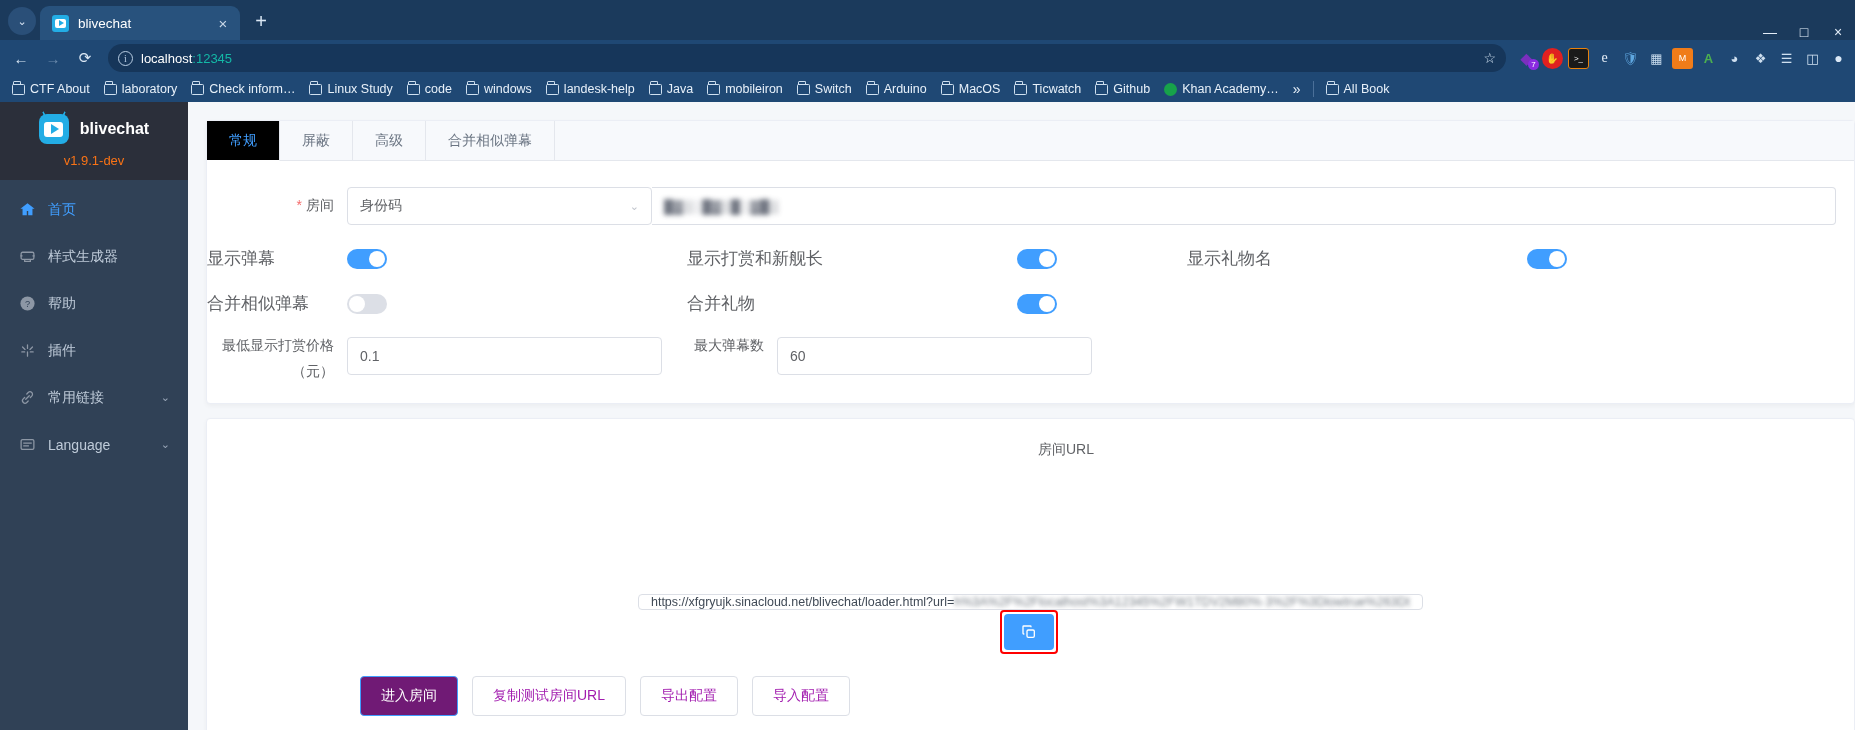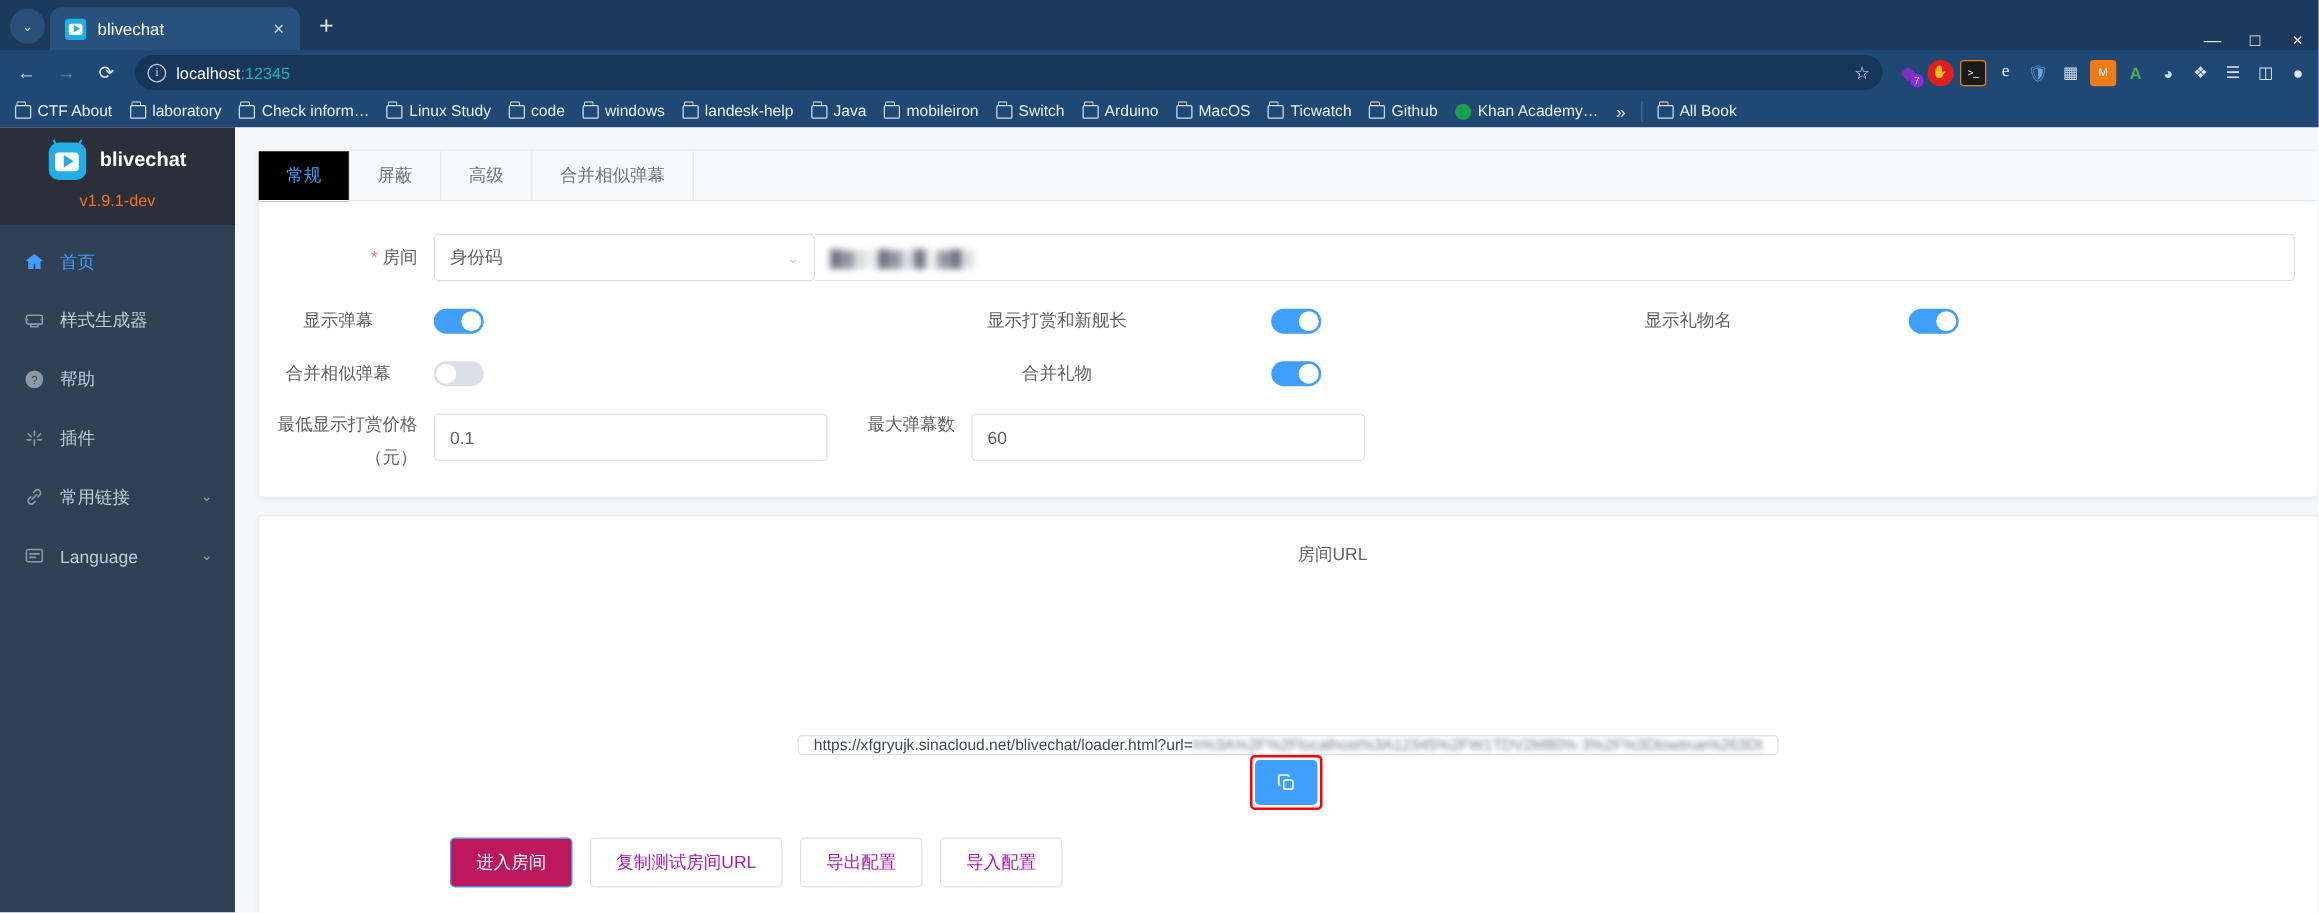--- a/index.html
+++ b/index.html
@@ -179,21 +179,21 @@
     border-radius: 0 4px 4px 0; display: flex; align-items: center; padding: 0 12px;
     background: #fff; overflow: hidden;
   }
   .blurtext {
     font-size: 13px; color: #3b4252; filter: blur(2.4px); white-space: nowrap;
     letter-spacing: .3px; opacity: .72;
   }
 
   .switch-row { display: flex; align-items: center; margin-bottom: 22px; }
   .sw-cell { display: flex; align-items: center; }
-  .sw-label { font-size: 14px; color: #606266; text-align: center; padding-right: 13px; white-space: nowrap; }
+  .sw-label { font-size: 17px; color: #606266; text-align: left; padding-right: 13px; white-space: nowrap; }
   .switch {
     width: 40px; height: 20px; border-radius: 10px; background: #409eff;
     position: relative; flex: 0 0 40px;
   }
   .switch.off { background: #dcdfe6; }
   .switch::after {
     content: ""; position: absolute; top: 2px; left: 22px; width: 16px; height: 16px;
     border-radius: 50%; background: #fff;
   }
   .switch.off::after { left: 2px; }
@@ -220,21 +220,21 @@
     width: 50px; height: 36px; background: #409eff; border-radius: 4px;
     display: flex; align-items: center; justify-content: center; color: #fff;
   }
 
   .btn-row { display: flex; gap: 14px; padding-left: 153px; margin-top: 22px; }
   .btn {
     height: 40px; padding: 0 20px; border-radius: 4px; border: 1px solid #dcdfe6;
     background: #fff; color: #a21caf; font-size: 14px; display: flex;
     align-items: center; justify-content: center; white-space: nowrap;
   }
-  .btn.primary { background: #be185d; border-color: #409eff; color: #fff; }
+  .btn.primary { background: #701a75; border-color: #409eff; color: #fff; }
 </style>
 </head>
 <body>
 
 <div class="browser">
 
   <div class="tabstrip">
     <div class="tabstrip-chevron">⌄</div>
     <div class="tab">
       <span class="tab-favicon">

